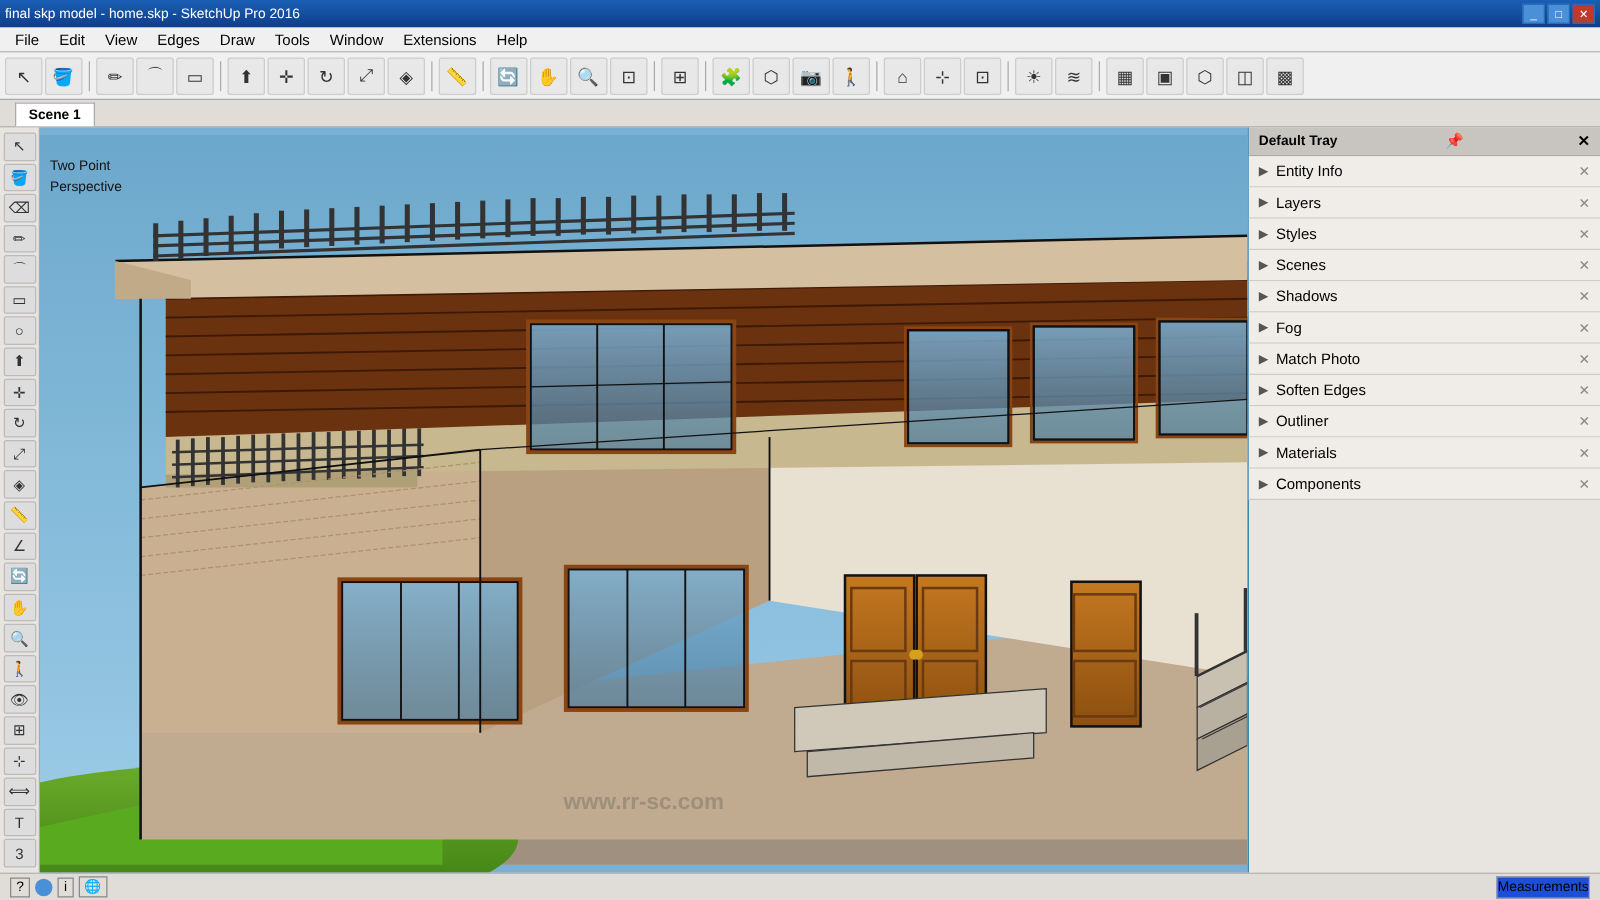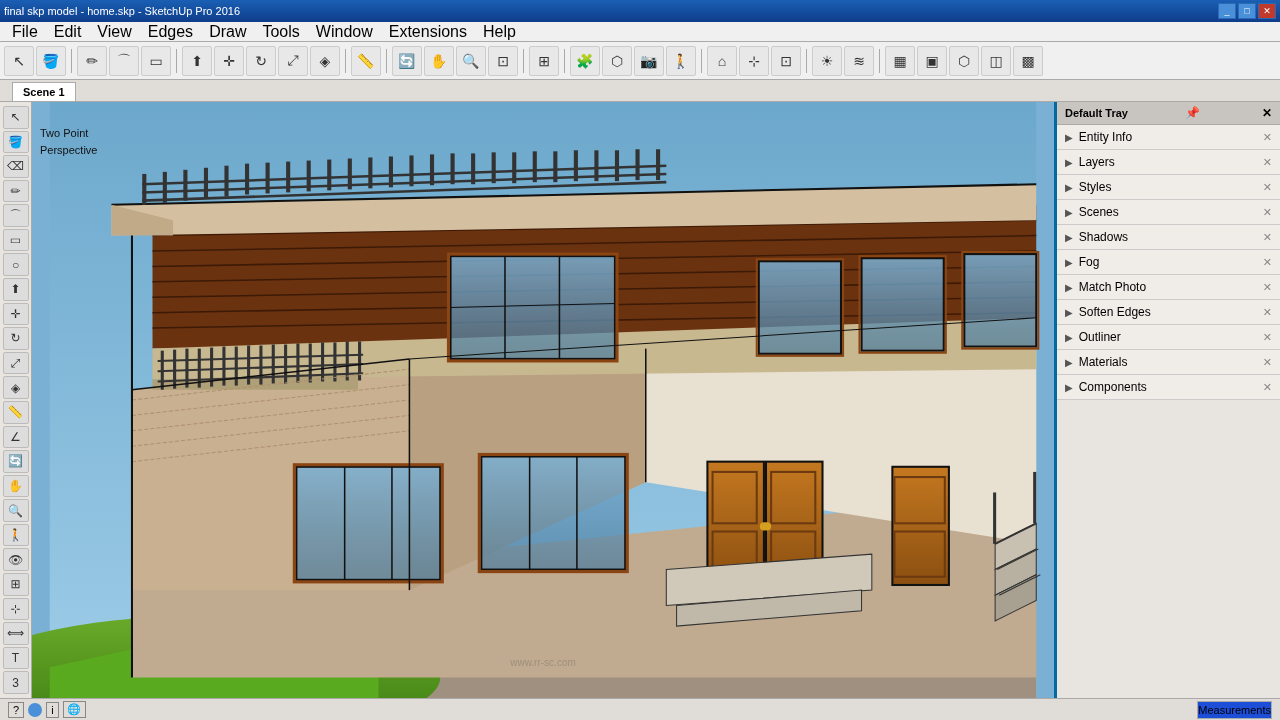--- a/index.html
+++ b/index.html
@@ -32,21 +32,21 @@
     #menu-bar {
       height: 20px;
       background: #f0f0f0;
       display: flex;
       align-items: center;
       padding: 0 4px;
       border-bottom: 1px solid #aaa;
     }
     .menu-item {
       padding: 0 8px;
-      font-size: 16px;
+      font-size: 12px;
       cursor: pointer;
       color: #000;
     }
 
     
     #toolbar {
       height: 38px;
       background: #f0f0f0;
       border-bottom: 1px solid #aaa;
       display: flex;
@@ -118,23 +118,23 @@
     
     #viewport {
       flex: 1;
       position: relative;
       overflow: hidden;
       background: #7ab0d4;
     }
 
     
     #right-panel {
-      width: 226px;
+      width: 282px;
       background: #e8e5e0;
-      border-left: 3px solid #0369a1;
+      border-left: 1px solid #0369a1;
       display: flex;
       flex-direction: column;
     }
     #default-tray-header {
       background: #c8c5c0;
       padding: 4px 8px;
       font-size: 11px;
       font-weight: bold;
       display: flex;
       justify-content: space-between;
@@ -194,26 +194,26 @@
     
     #viewport svg {
       position: absolute;
       top: 0; left: 0;
       width: 100%; height: 100%;
     }
 
     
     .watermark {
       position: absolute;
-      bottom: 30px;
+      bottom: 46px;
       left: 50%;
       transform: translateX(-50%);
       color: rgba(80,80,80,0.3);
-      font-size: 10px;
-      font-weight: normal;
+      font-size: 18px;
+      font-weight: bold;
       pointer-events: none;
       white-space: nowrap;
     }
   </style>
 </head>
 <body>
 
 <div id="title-bar">
   <span>final skp model - home.skp - SketchUp Pro 2016</span>
   <div class="win-controls">

